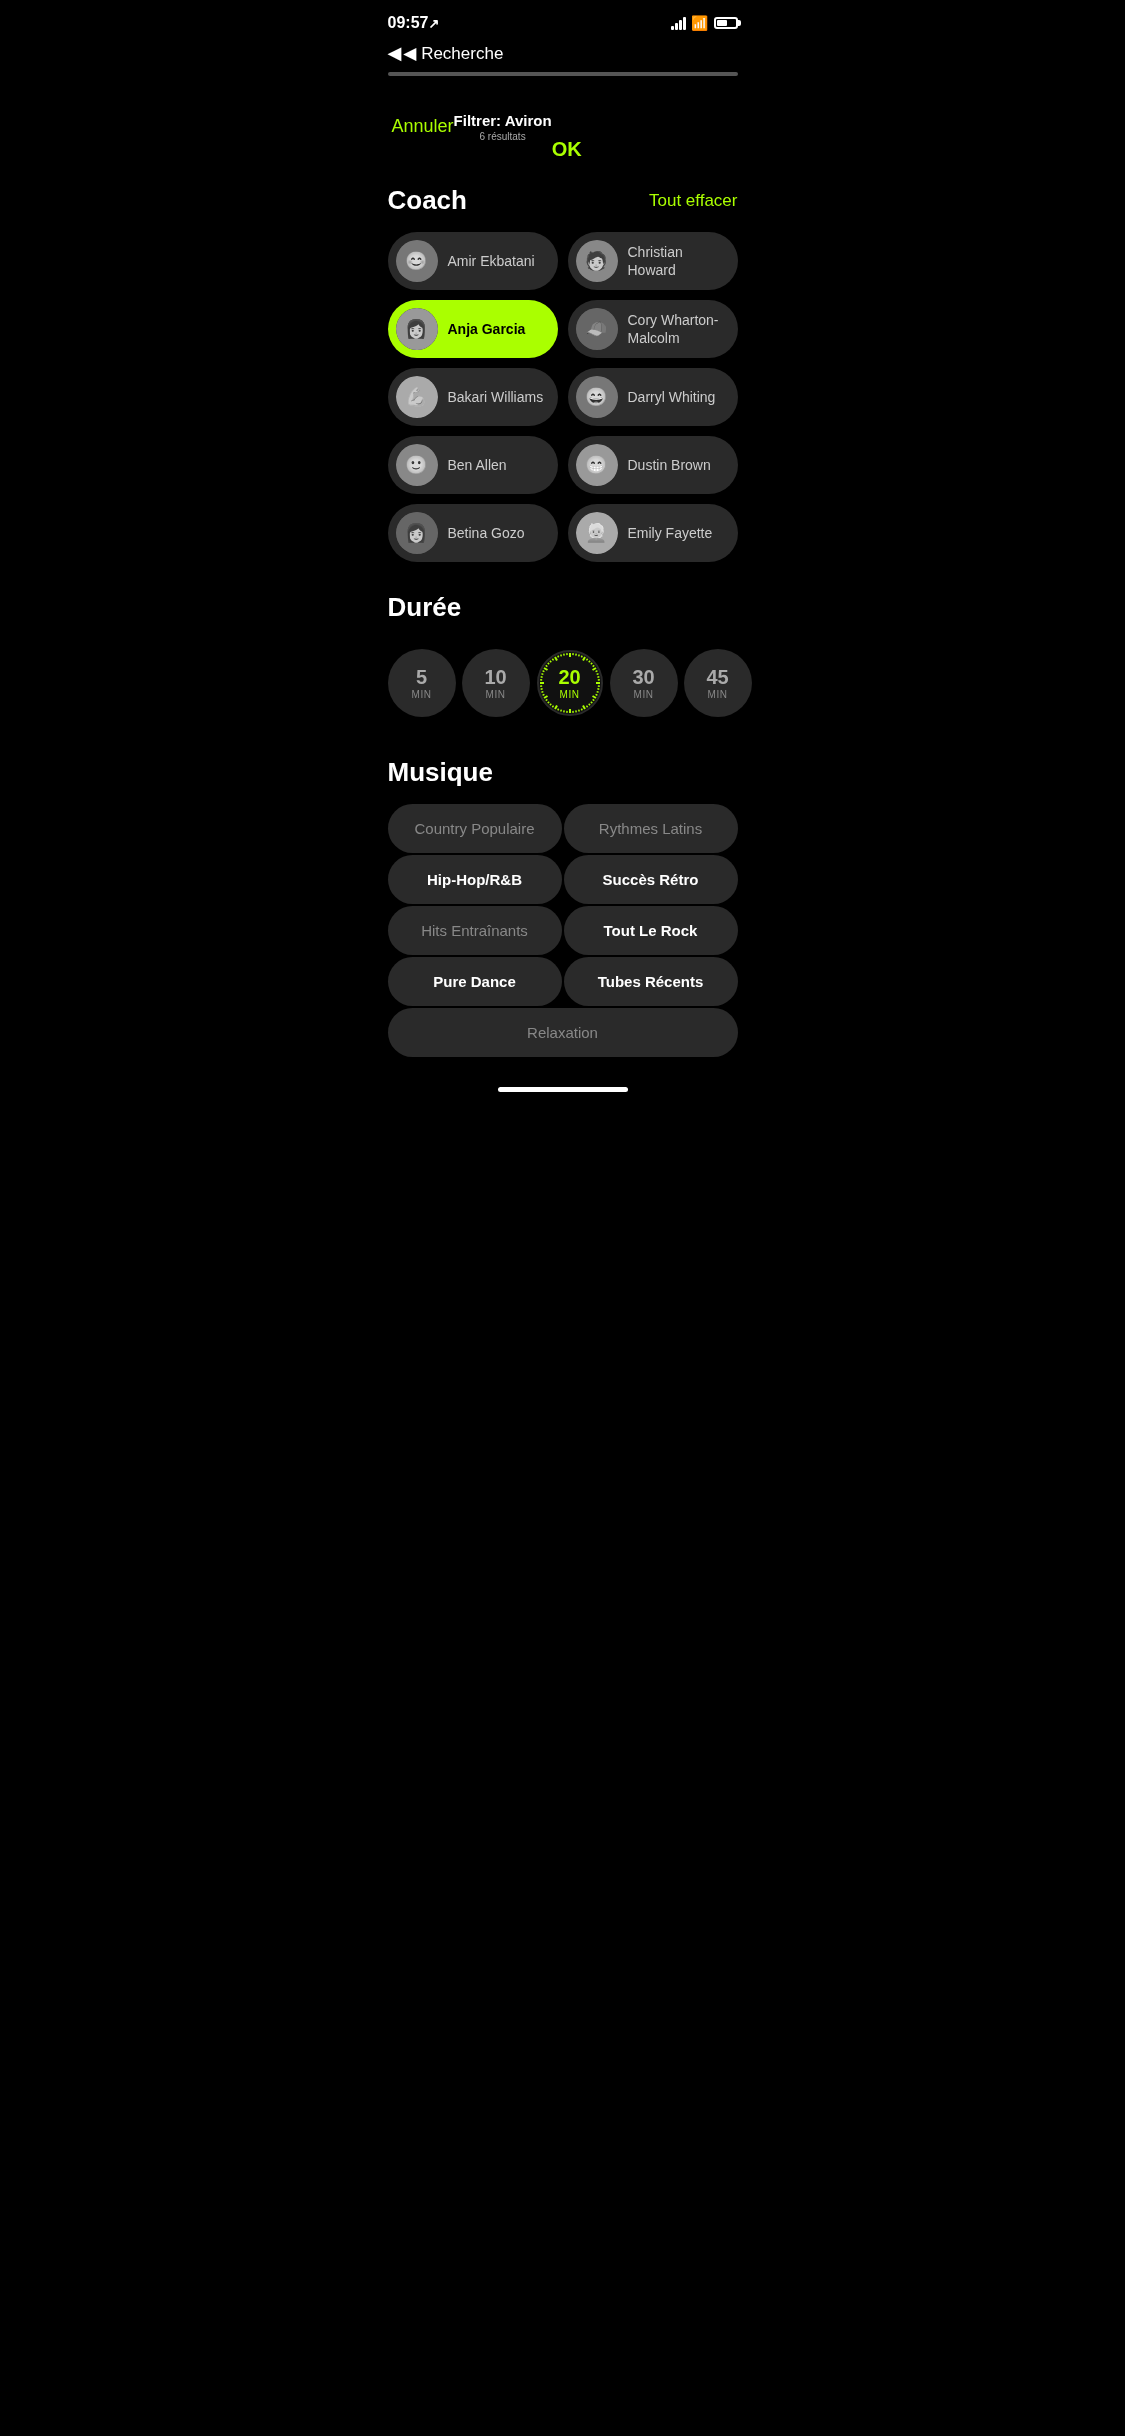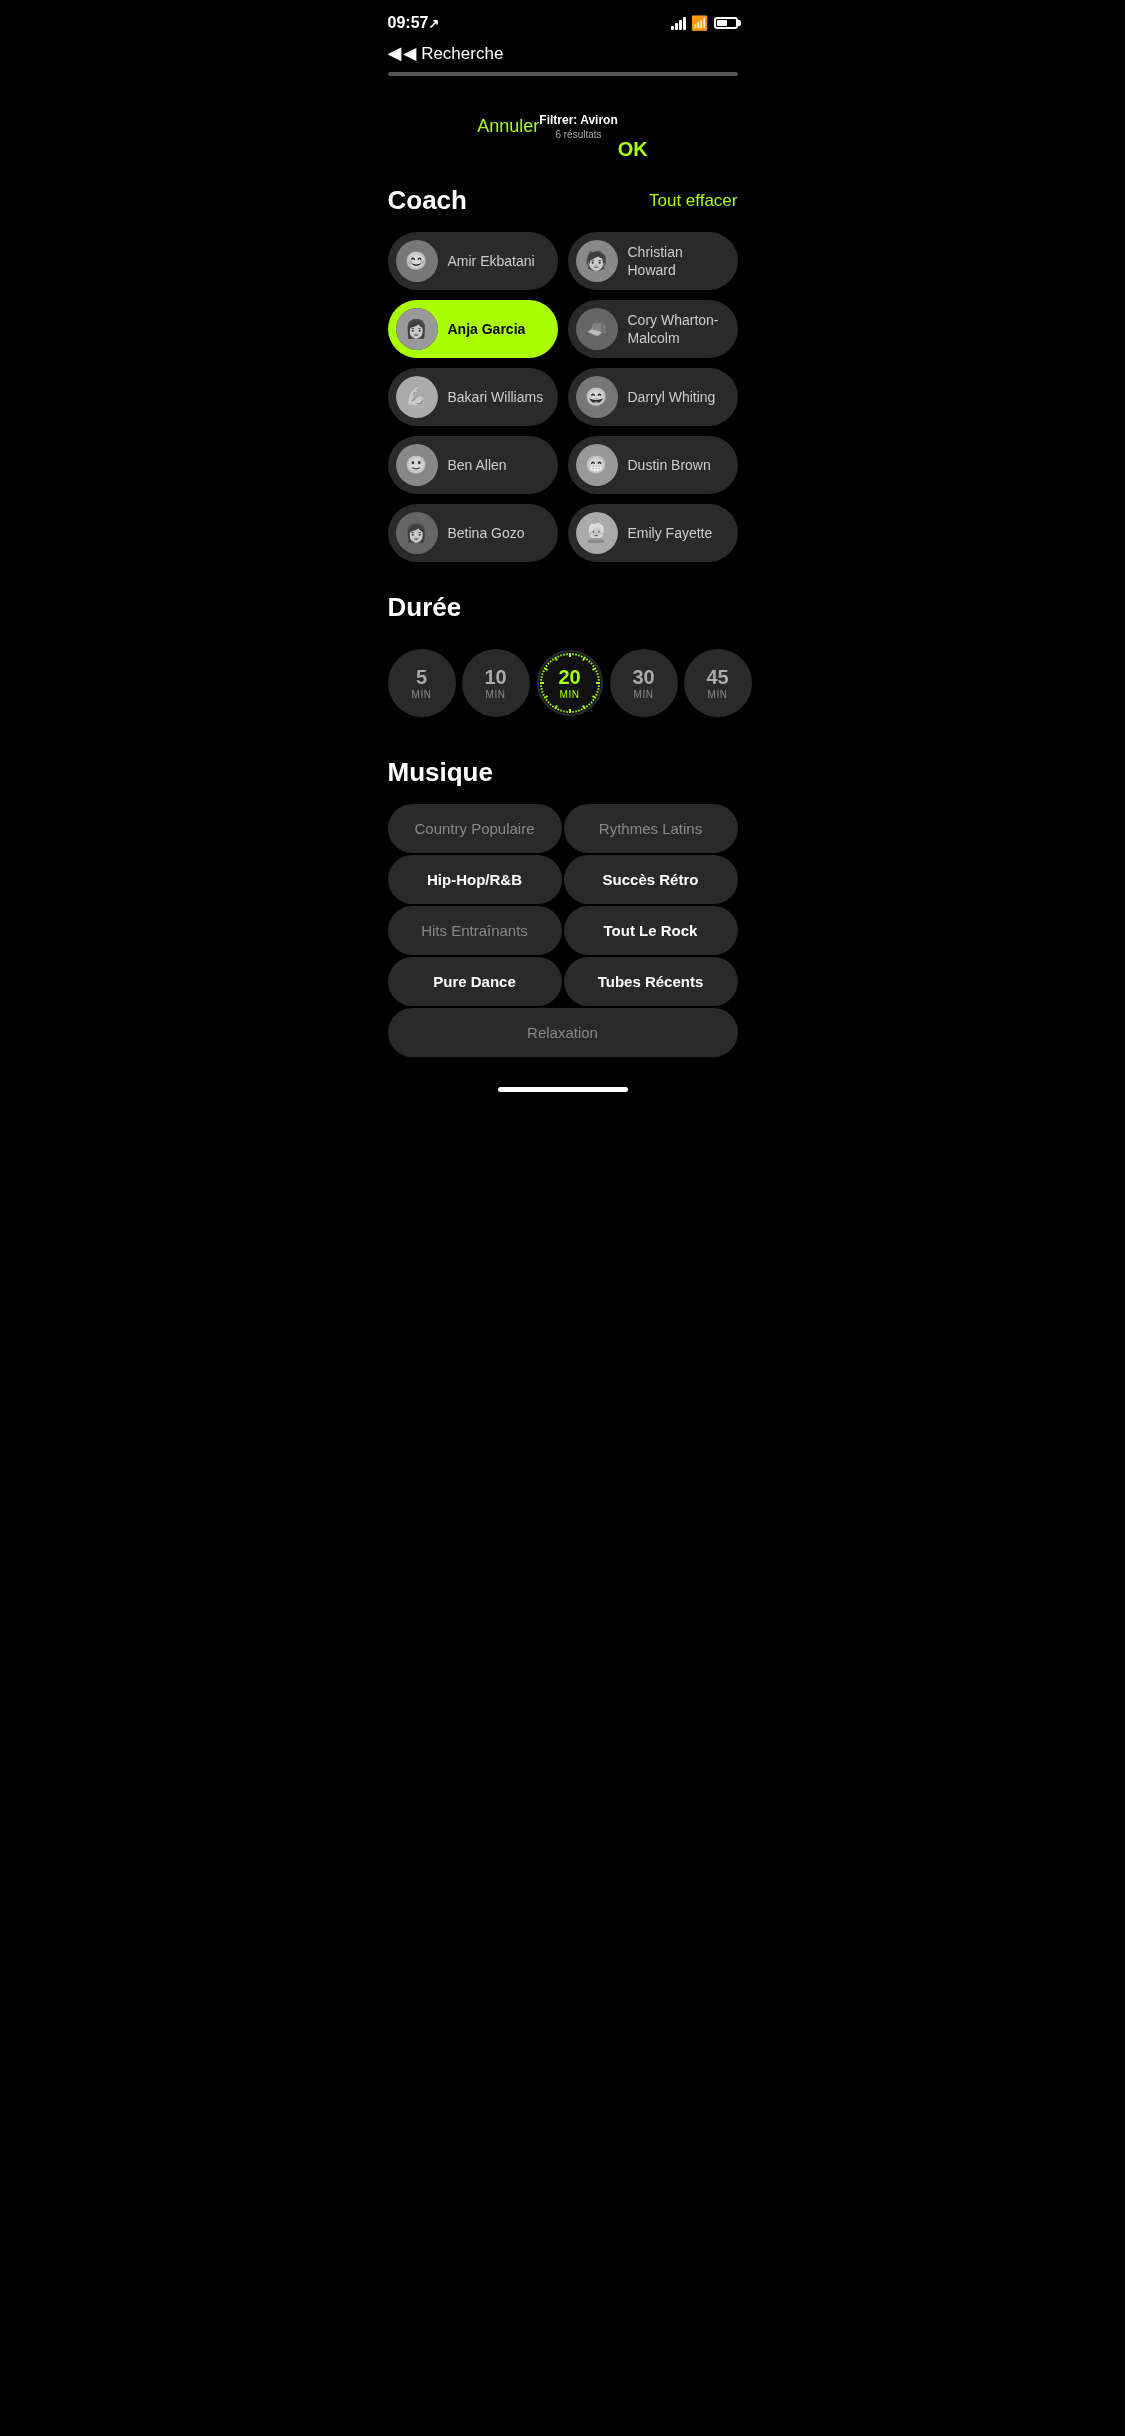--- a/index.html
+++ b/index.html
@@ -77,34 +77,34 @@
     .scroll-indicator {
       height: 4px;
       background: #555;
       border-radius: 2px;
       margin: 0 20px 4px;
     }
 
     
     .filter-header {
       display: flex;
-      justify-content: center;
+      justify-content: flex-start;
       align-items: center;
       padding: 12px 24px 4px;
     }
     .cancel-btn {
       color: #AAFF00;
       font-size: 18px;
       font-weight: 400;
       background: none;
       border: none;
       cursor: pointer;
     }
     .header-center { text-align: center; }
-    .header-title { font-size: 12px; font-weight: 700; }
+    .header-title { font-size: 15px; font-weight: 700; }
     .header-subtitle { font-size: 10px; color: #aaa; margin-top: 2px; }
     .ok-btn {
       color: #AAFF00;
       font-size: 20px;
       font-weight: 700;
       background: none;
       border: none;
       cursor: pointer;
       margin-top: 46px;
     }

